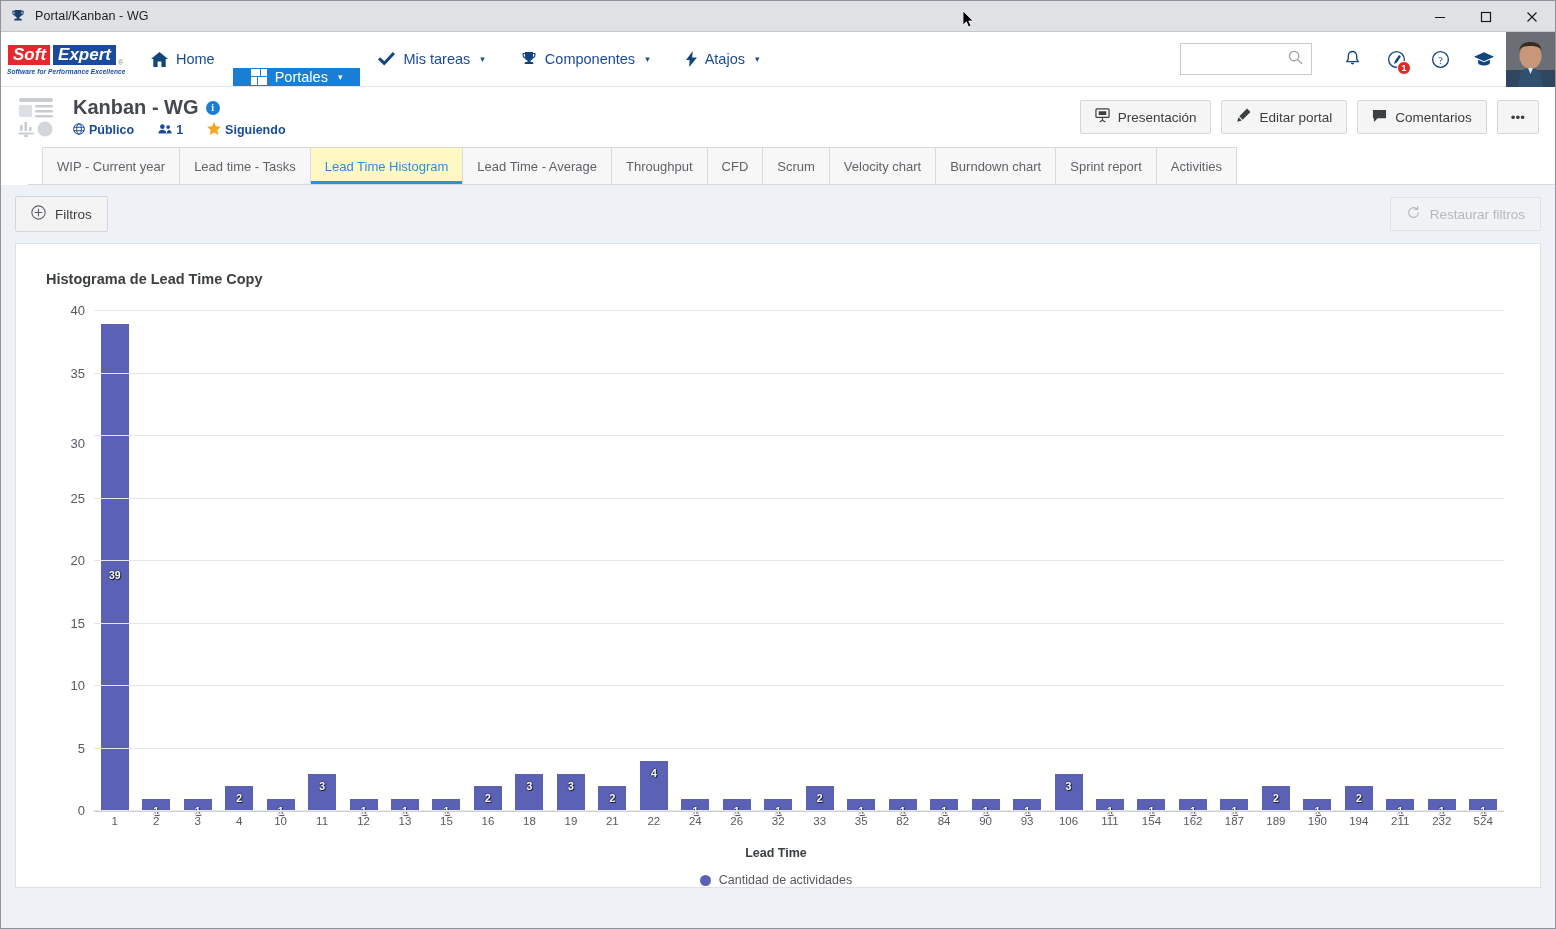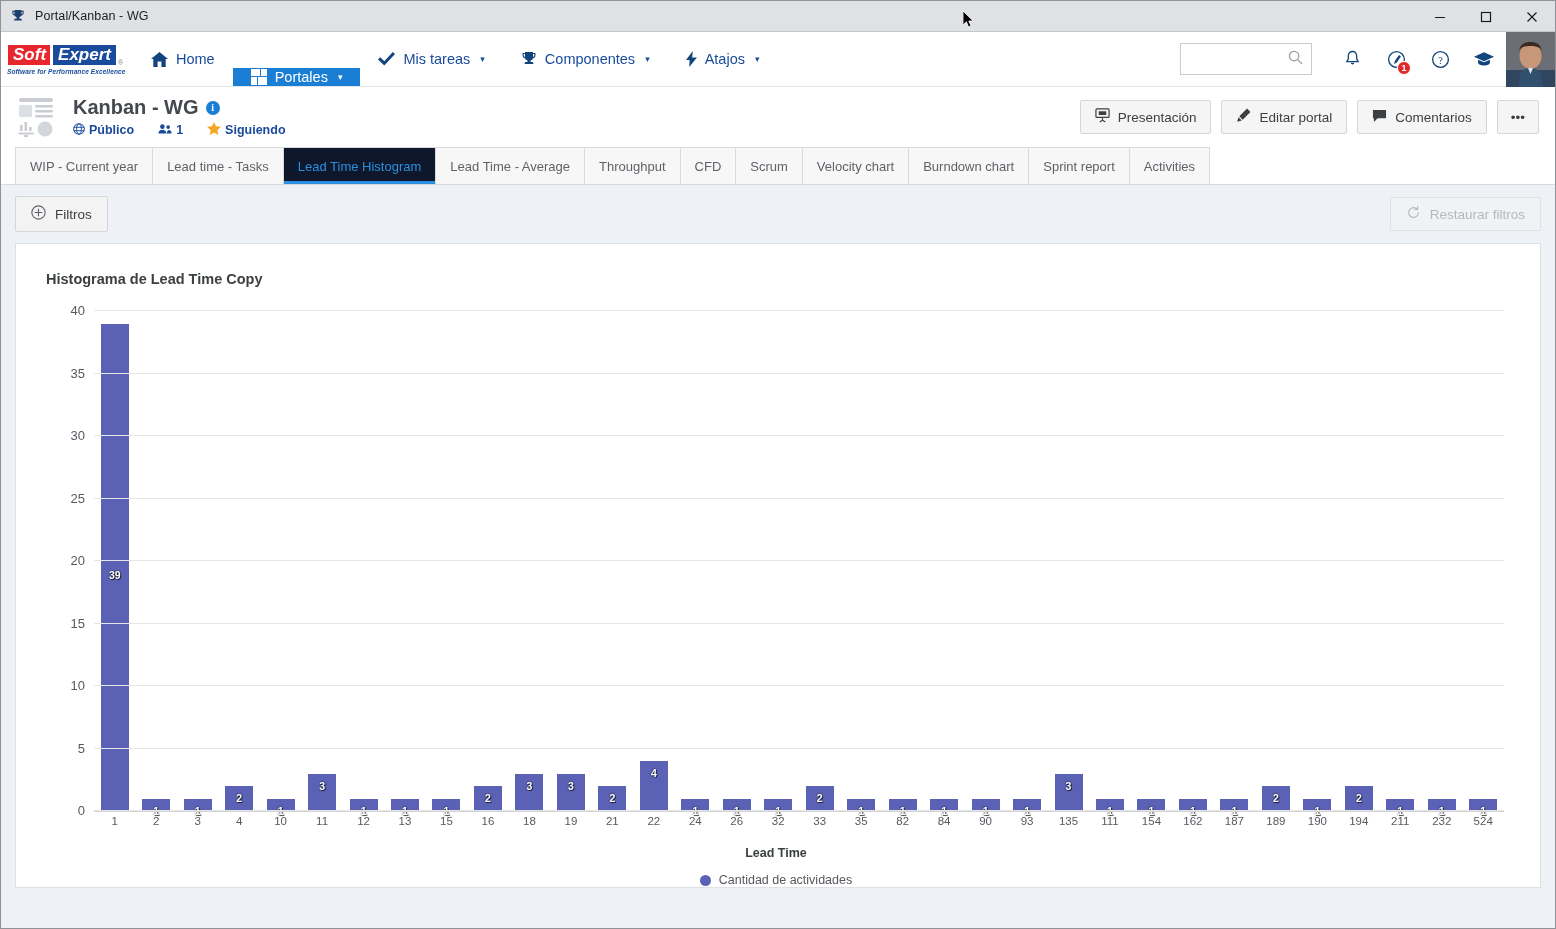--- a/index.html
+++ b/index.html
@@ -128,29 +128,30 @@
     display: flex; align-items: center; gap: 8px; padding: 16px 14px;
     font-size: 13.5px; color: #3c4043; cursor: pointer; border-radius: 2px;
   }
   .btn.icon-only { padding: 0 13px; }
 
   
   .tabsbar {
     flex: 0 0 38px; height: 38px; background: #fff;
     display: flex; align-items: flex-end; padding-left: 14px;
     border-bottom: 1px solid #d8dadd;
+    margin-left: 27px;
   }
   .tab {
     height: 37px; display: flex; align-items: center; padding: 0 14px;
     font-size: 13px; color: #5f6368; background: #f7f7f8;
     border: 1px solid #d8dadd; border-bottom: none; margin-right: -1px;
     cursor: pointer; white-space: nowrap;
   }
   .tab.active {
-    background: #0f172a; color: #2a8fe0; position: relative; z-index: 2;
+    background: #fef9c3; color: #2a8fe0; position: relative; z-index: 2;
     box-shadow: inset 0 -3px 0 #2a8fe0;
     border-color: #d8dadd;
   }
 
   
   .content { flex: 1; background: #eef1f6; padding: 10px 14px 14px; overflow: hidden; }
   .filterbar { display: flex; align-items: center; height: 38px; margin-bottom: 10px; }
   .filter-btn {
     height: 34px; background: #f3f3f4; border: 1px solid #d4d6d9; border-radius: 2px;
     display: flex; align-items: center; gap: 9px; padding: 17px 15px;
@@ -691,21 +692,21 @@
             <div class="gridline" style="bottom: 187.5px;">
               <span class="ytick" style="top: 0px;">15</span>
             </div>
             <div class="gridline" style="bottom: 250px;">
               <span class="ytick" style="top: 0px;">20</span>
             </div>
             <div class="gridline" style="bottom: 312.5px;">
               <span class="ytick" style="top: 0px;">25</span>
             </div>
             <div class="gridline" style="bottom: 375px;">
-              <span class="ytick" style="top: 0px; text-align: center;">30</span>
+              <span class="ytick" style="top: 8px; text-align: center;">30</span>
             </div>
             <div class="gridline" style="bottom: 437.5px;">
               <span class="ytick" style="top: 0px;">35</span>
             </div>
             <div class="gridline" style="bottom: 500px;">
               <span class="ytick" style="top: 0px;">40</span>
             </div>
           </div>
         <div class="xaxis"></div>
         <div class="xlabels" id="x-labels">
@@ -725,21 +726,21 @@
             <div class="xlabel">22</div>
             <div class="xlabel">24</div>
             <div class="xlabel">26</div>
             <div class="xlabel">32</div>
             <div class="xlabel">33</div>
             <div class="xlabel">35</div>
             <div class="xlabel">82</div>
             <div class="xlabel">84</div>
             <div class="xlabel">90</div>
             <div class="xlabel">93</div>
-            <div class="xlabel">135</div>
+            <div class="xlabel">106</div>
             <div class="xlabel">111</div>
             <div class="xlabel">154</div>
             <div class="xlabel">162</div>
             <div class="xlabel">187</div>
             <div class="xlabel">189</div>
             <div class="xlabel">190</div>
             <div class="xlabel">194</div>
             <div class="xlabel">211</div>
             <div class="xlabel">232</div>
             <div class="xlabel">524</div>

